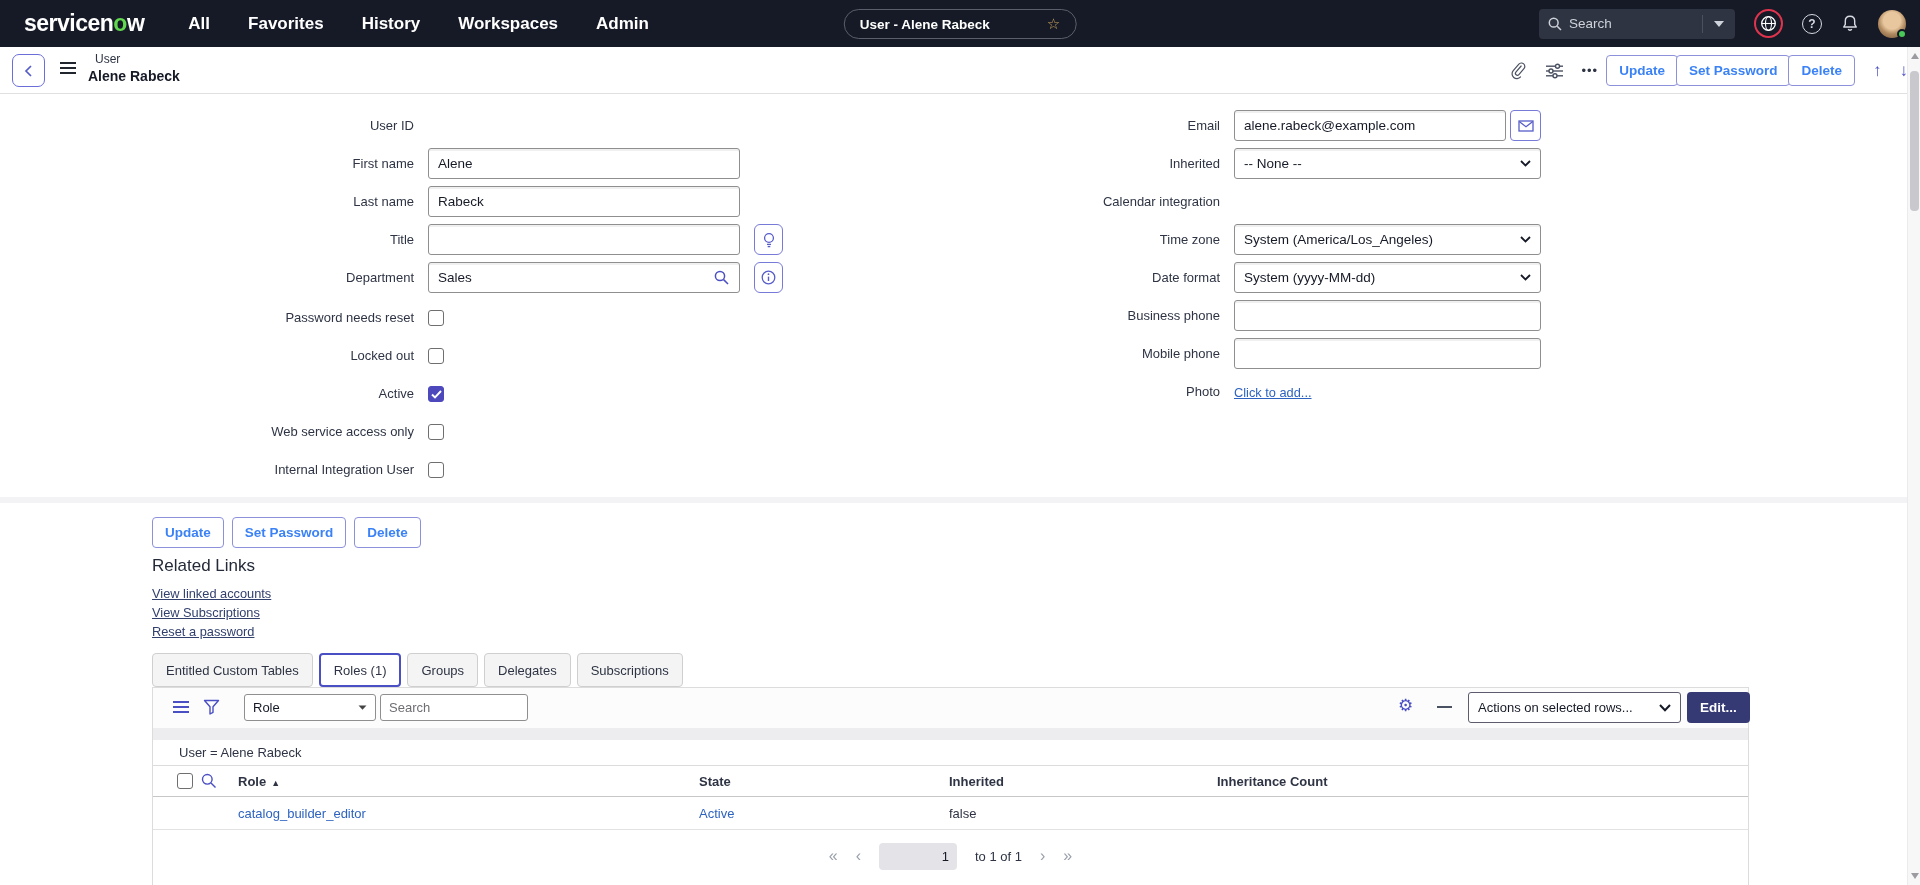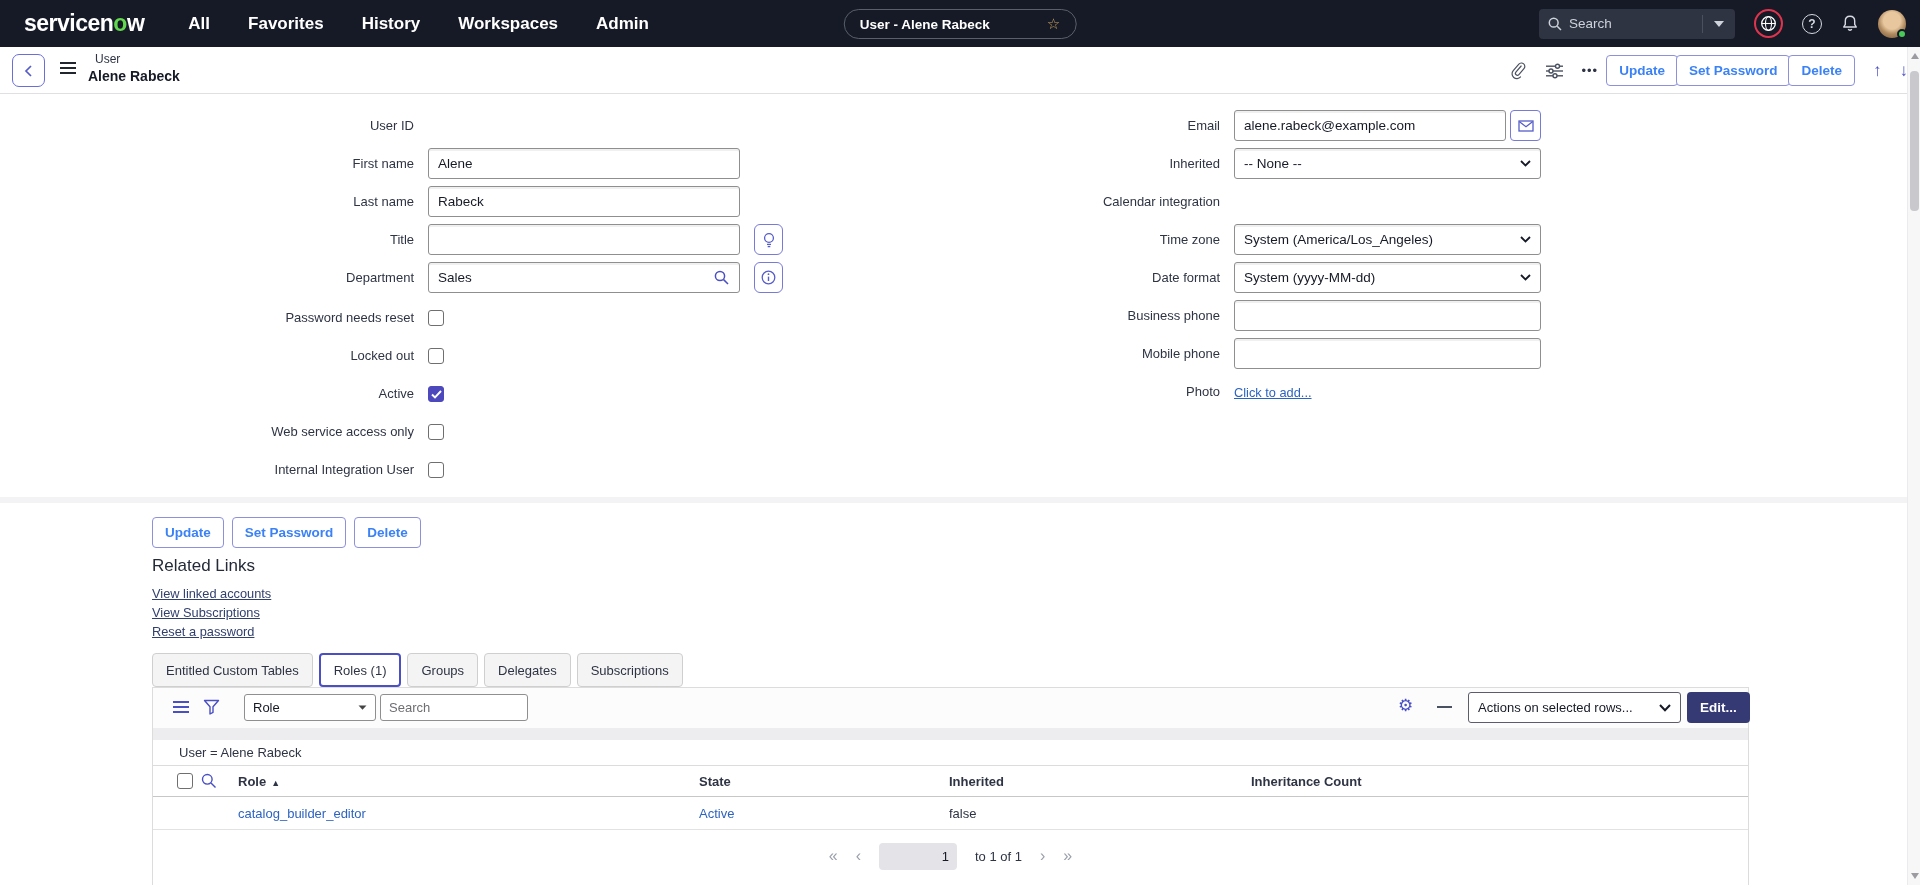--- a/index.html
+++ b/index.html
@@ -380,21 +380,21 @@
     </div>
     <div class="thead">
       <div class="cb2"></div>
       <svg class="th-mag" width="16" height="16" viewBox="0 0 16 16">
           <circle cx="6.3" cy="6.3" r="4.8" stroke="#4a4fc3" stroke-width="1.4" fill="none"></circle>
           <line x1="10" y1="10" x2="14.5" y2="14.5" stroke="#4a4fc3" stroke-width="1.4"></line>
         </svg>
       <div class="th" style="left:85px"><span>Role</span><span class="sort-asc">▲</span></div>
       <div class="th" style="left:546px">State</div>
       <div class="th" style="left:796px">Inherited</div>
-      <div class="th" style="left:1098px">Inheritance Count</div>
+      <div class="th" style="left:1064px">Inheritance Count</div>
     </div>
     <div class="trow">
       <div class="td link" style="left:85px">catalog_builder_editor</div>
       <div class="td link" style="left:546px">Active</div>
       <div class="td" style="left:796px">false</div>
       <div class="td" style="left:1098px"></div>
     </div>
     <div class="pagination">
       <span class="pg-arrow">«</span>
       <span class="pg-arrow">‹</span>

